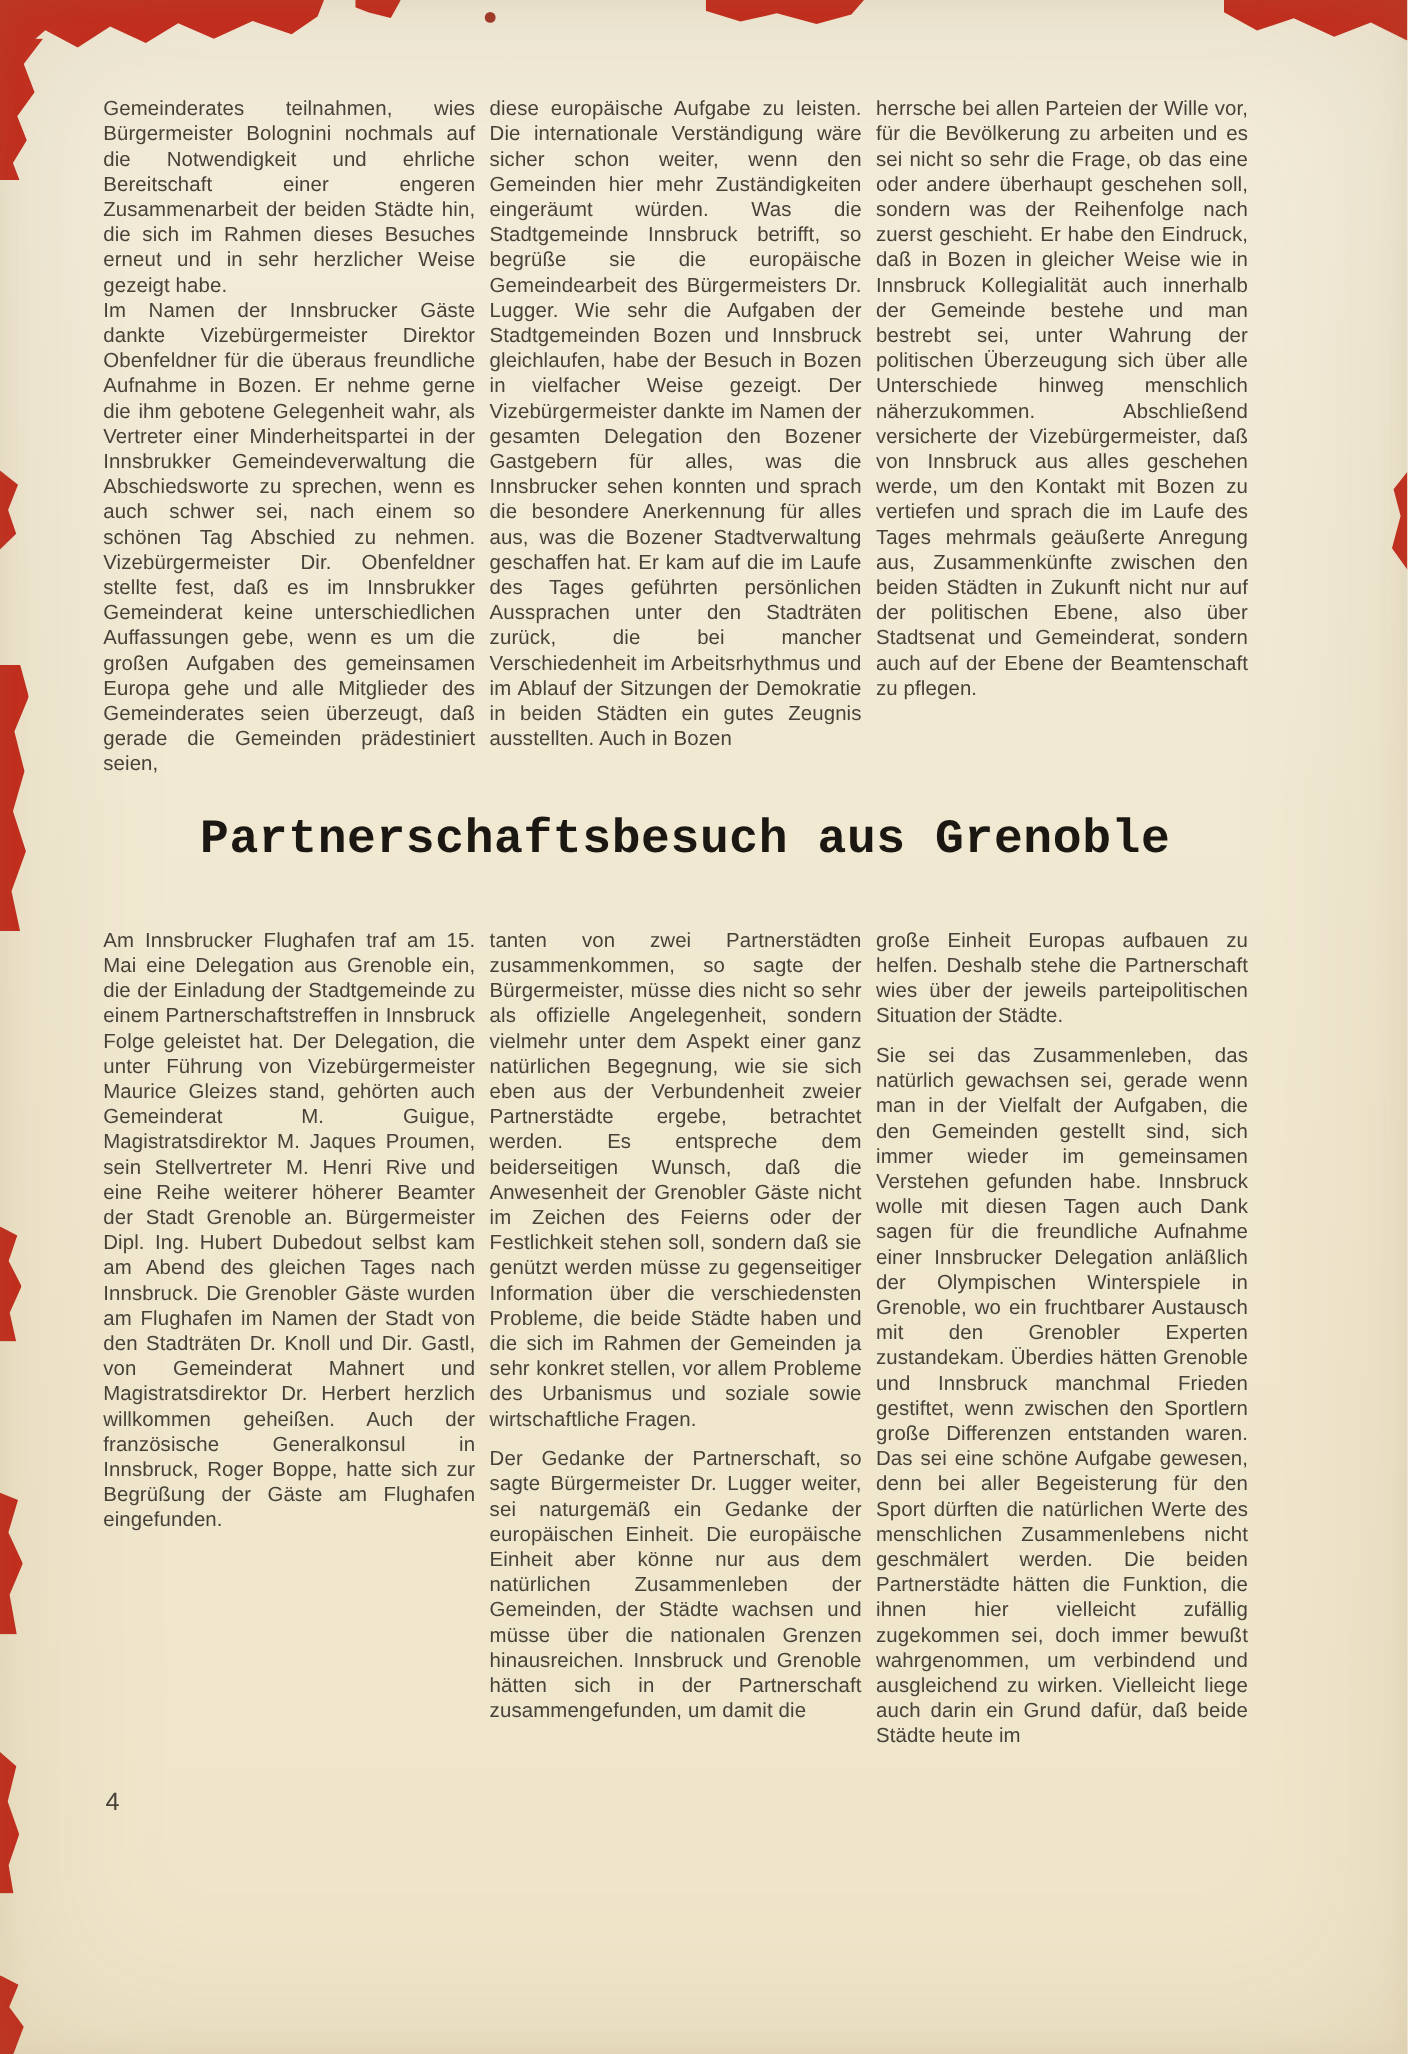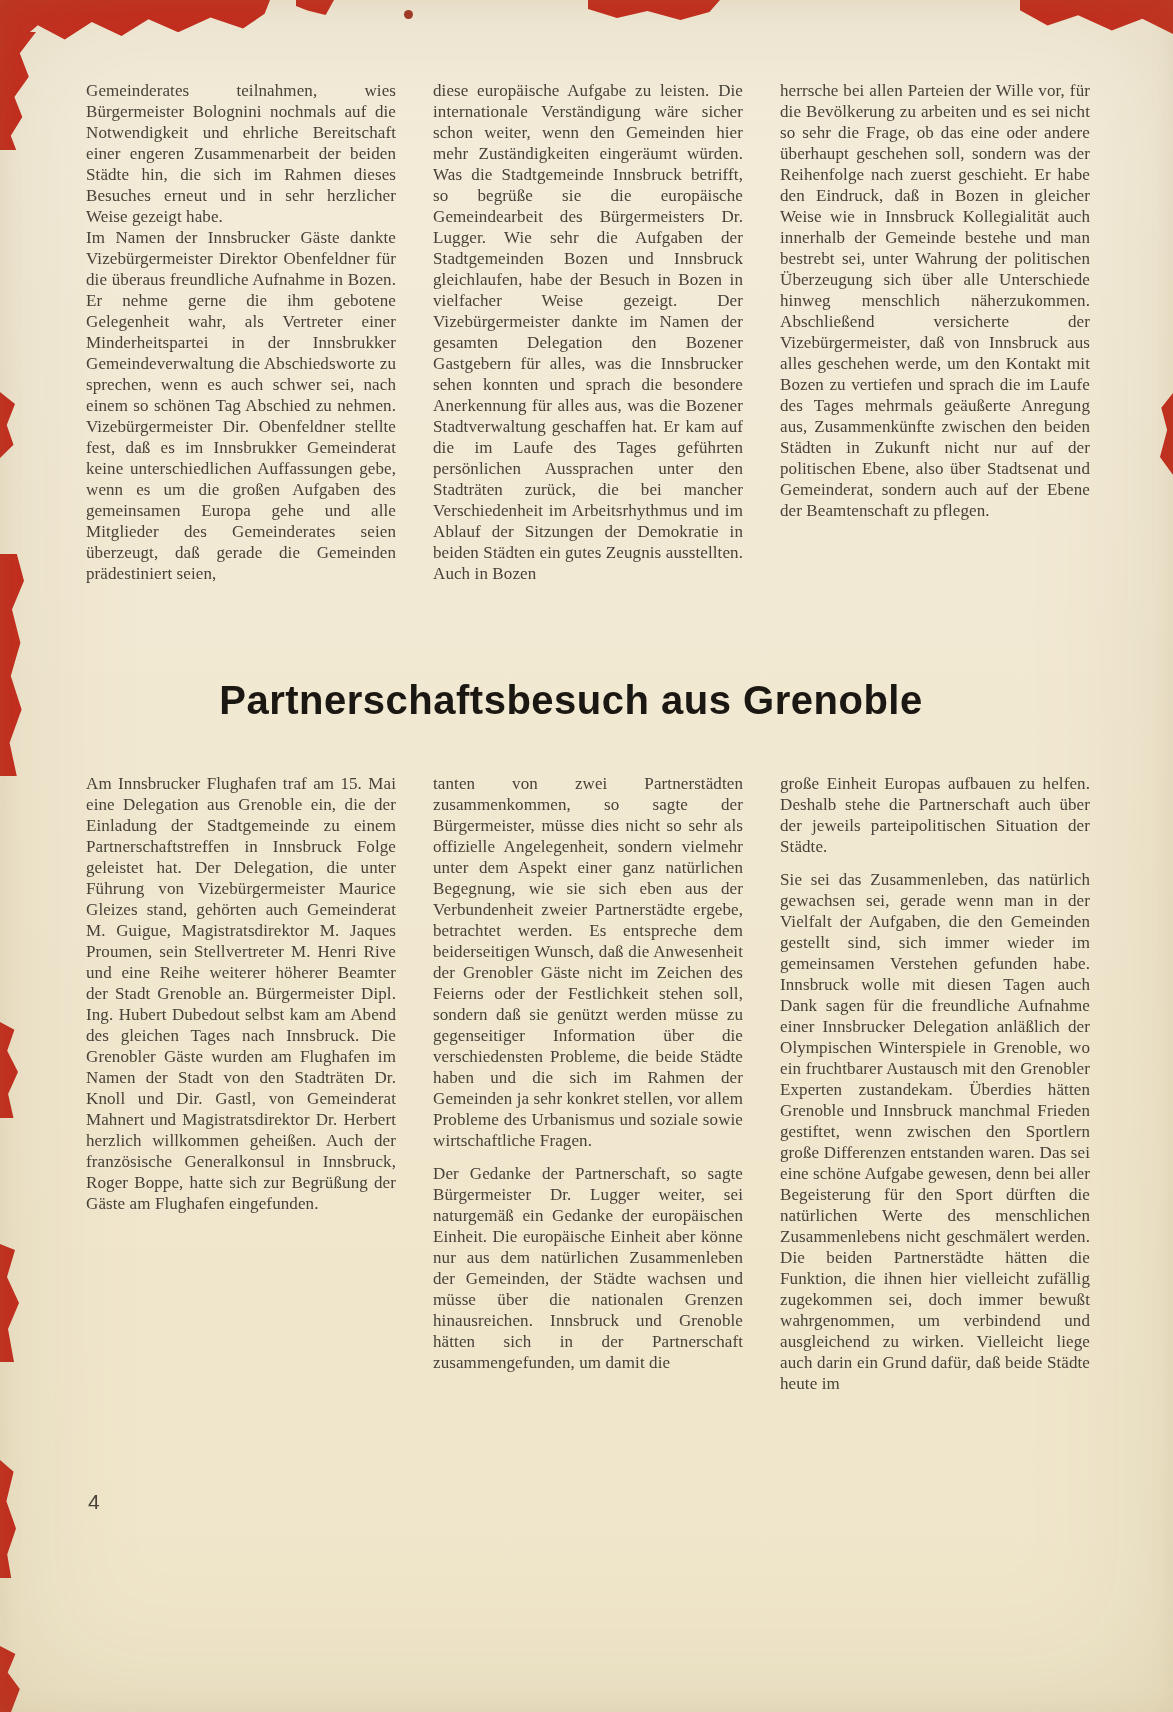--- a/index.html
+++ b/index.html
@@ -22,43 +22,42 @@
     box-shadow:inset 0 0 140px rgba(150,125,80,0.18), inset 0 0 24px rgba(150,125,80,0.10);
     z-index:5;
   }
   .content{
     position:relative;
     padding:80px 117px 0 86px;
     z-index:2;
   }
   .col-row{
     display:flex;
-    gap:37px;
-    font-family:Liberation Serif, serif;
+    gap:12px;
   }
   .col{
     width:310px;
     flex:0 0 310px;
     text-align:justify;
     font-size:17px;
     line-height:21px;
     letter-spacing:0.1px;
     hyphens:auto;
   }
   .col-row.top .col{min-height:572px;}
   .col p{margin:12px 0 7px 0;}
   .col-row.top .col p{margin:0;}
   .headline{
     margin:26px 0 38px 0;
     text-align:center;
     font-size:40px;
     font-weight:bold;
     letter-spacing:0.5px;
     color:var(--headline-ink);
-    font-family:Liberation Sans, sans-serif;
+    font-family:Liberation Mono, monospace;
   }
   .page-number{
     position:absolute;
     left:88px;top:1490px;
     font-size:21px;
     color:var(--ink);
     z-index:2;
   }
   
   .mark{position:absolute;background:var(--edge-red);z-index:3;}
@@ -126,20 +125,20 @@
 
   <div class="col-row bottom">
     <div class="col">
       <p>Am Innsbrucker Flughafen traf am 15. Mai eine Delegation aus Grenoble ein, die der Einladung der Stadtgemeinde zu einem Partnerschaftstreffen in Innsbruck Folge geleistet hat. Der Delegation, die unter Führung von Vizebürgermeister Maurice Gleizes stand, gehörten auch Gemeinderat M. Guigue, Magistratsdirektor M. Jaques Proumen, sein Stellvertreter M. Henri Rive und eine Reihe weiterer höherer Beamter der Stadt Grenoble an. Bürgermeister Dipl. Ing. Hubert Dubedout selbst kam am Abend des gleichen Tages nach Innsbruck. Die Grenobler Gäste wurden am Flughafen im Namen der Stadt von den Stadträten Dr. Knoll und Dir. Gastl, von Gemeinderat Mahnert und Magistratsdirektor Dr. Herbert herzlich willkommen geheißen. Auch der französische Generalkonsul in Innsbruck, Roger Boppe, hatte sich zur Begrüßung der Gäste am Flughafen eingefunden.</p>
     </div>
     <div class="col">
       <p>tanten von zwei Partnerstädten zusammenkommen, so sagte der Bürgermeister, müsse dies nicht so sehr als offizielle Angelegenheit, sondern vielmehr unter dem Aspekt einer ganz natürlichen Begegnung, wie sie sich eben aus der Verbundenheit zweier Partnerstädte ergebe, betrachtet werden. Es entspreche dem beiderseitigen Wunsch, daß die Anwesenheit der Grenobler Gäste nicht im Zeichen des Feierns oder der Festlichkeit stehen soll, sondern daß sie genützt werden müsse zu gegenseitiger Information über die verschiedensten Probleme, die beide Städte haben und die sich im Rahmen der Gemeinden ja sehr konkret stellen, vor allem Probleme des Urbanismus und soziale sowie wirtschaftliche Fragen.</p>
       <p>Der Gedanke der Partnerschaft, so sagte Bürgermeister Dr. Lugger weiter, sei naturgemäß ein Gedanke der europäischen Einheit. Die europäische Einheit aber könne nur aus dem natürlichen Zusammenleben der Gemeinden, der Städte wachsen und müsse über die nationalen Grenzen hinausreichen. Innsbruck und Grenoble hätten sich in der Partnerschaft zusammengefunden, um damit die</p>
     </div>
     <div class="col">
-      <p>große Einheit Europas aufbauen zu helfen. Deshalb stehe die Partnerschaft auch über der jeweils parteipolitischen Situation der Städte.</p>
+      <p>große Einheit Europas aufbauen zu helfen. Deshalb stehe die Partnerschaft wies über der jeweils parteipolitischen Situation der Städte.</p>
       <p>Sie sei das Zusammenleben, das natürlich gewachsen sei, gerade wenn man in der Vielfalt der Aufgaben, die den Gemeinden gestellt sind, sich immer wieder im gemeinsamen Verstehen gefunden habe. Innsbruck wolle mit diesen Tagen auch Dank sagen für die freundliche Aufnahme einer Innsbrucker Delegation anläßlich der Olympischen Winterspiele in Grenoble, wo ein fruchtbarer Austausch mit den Grenobler Experten zustandekam. Überdies hätten Grenoble und Innsbruck manchmal Frieden gestiftet, wenn zwischen den Sportlern große Differenzen entstanden waren. Das sei eine schöne Aufgabe gewesen, denn bei aller Begeisterung für den Sport dürften die natürlichen Werte des menschlichen Zusammenlebens nicht geschmälert werden. Die beiden Partnerstädte hätten die Funktion, die ihnen hier vielleicht zufällig zugekommen sei, doch immer bewußt wahrgenommen, um verbindend und ausgleichend zu wirken. Vielleicht liege auch darin ein Grund dafür, daß beide Städte heute im</p>
     </div>
   </div>
 
 </div>
 
 <div class="page-number">4</div>
 
 </body></html>

